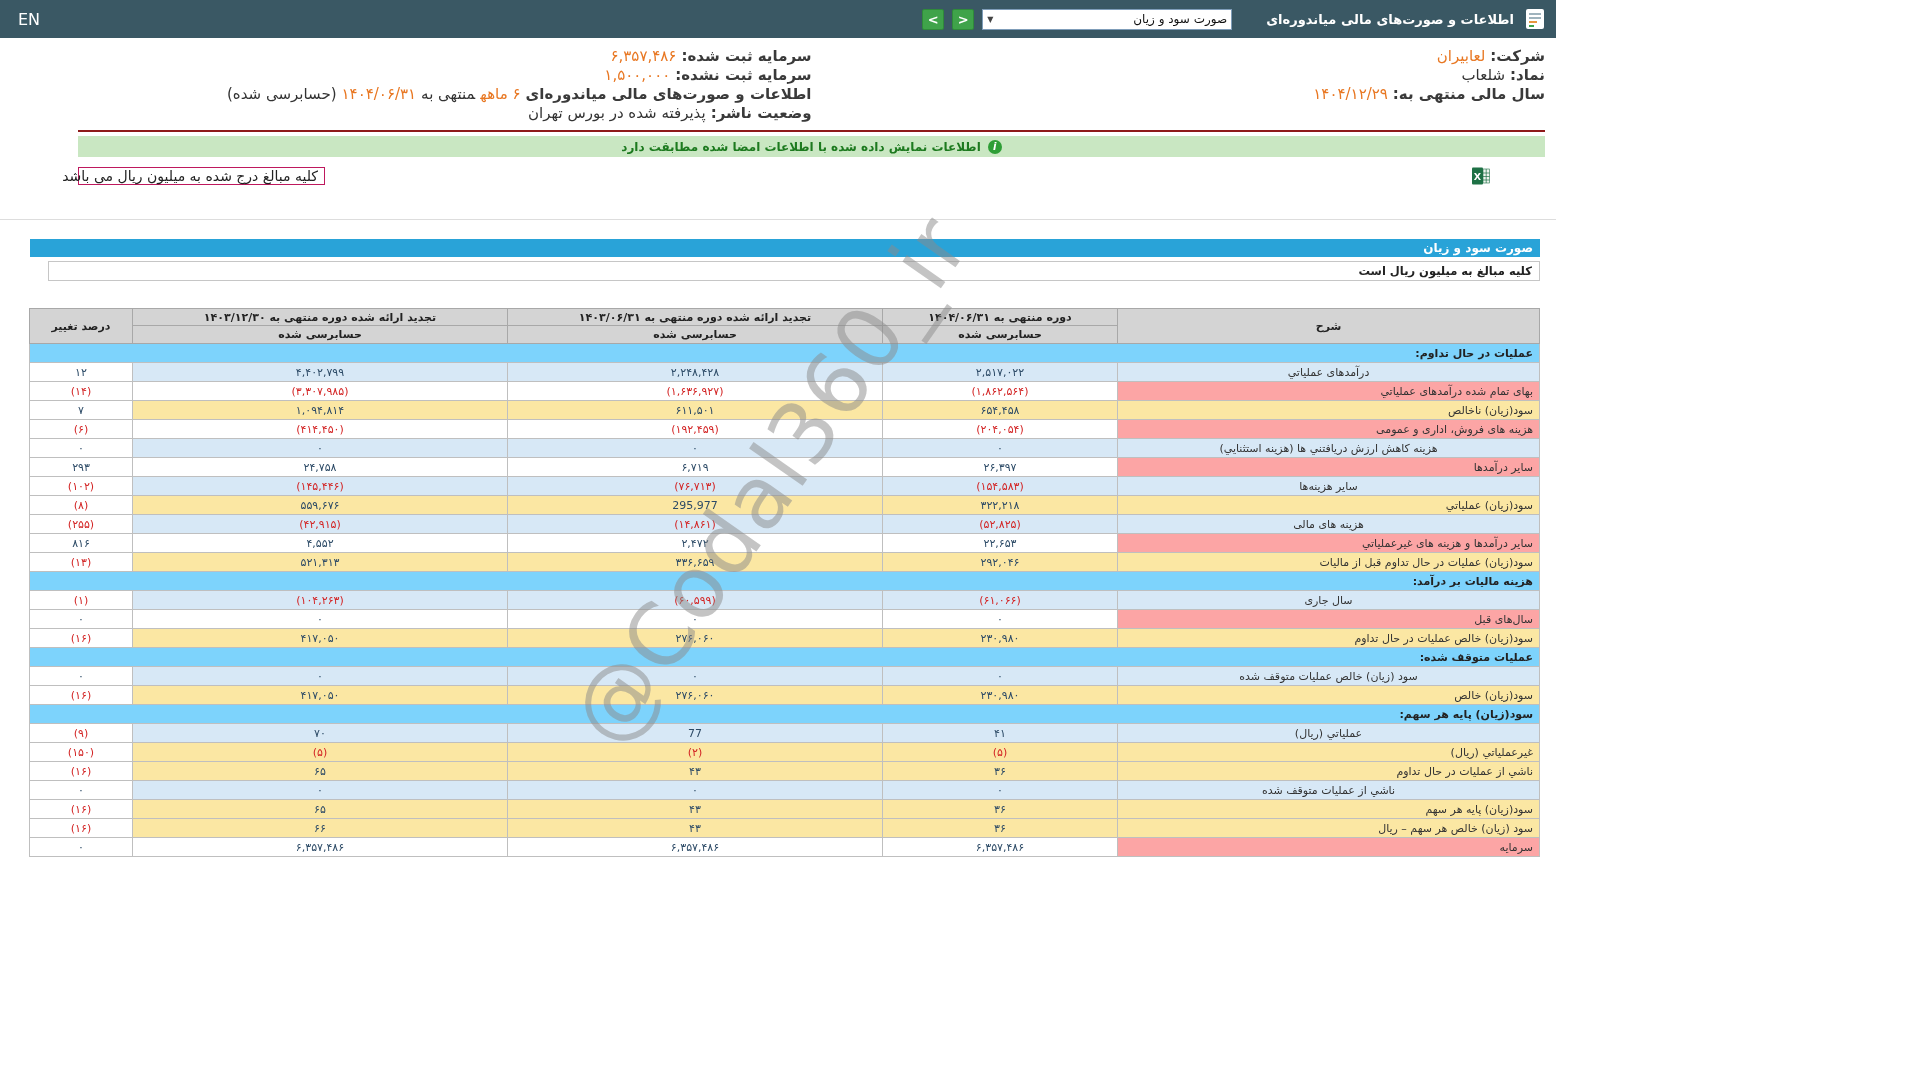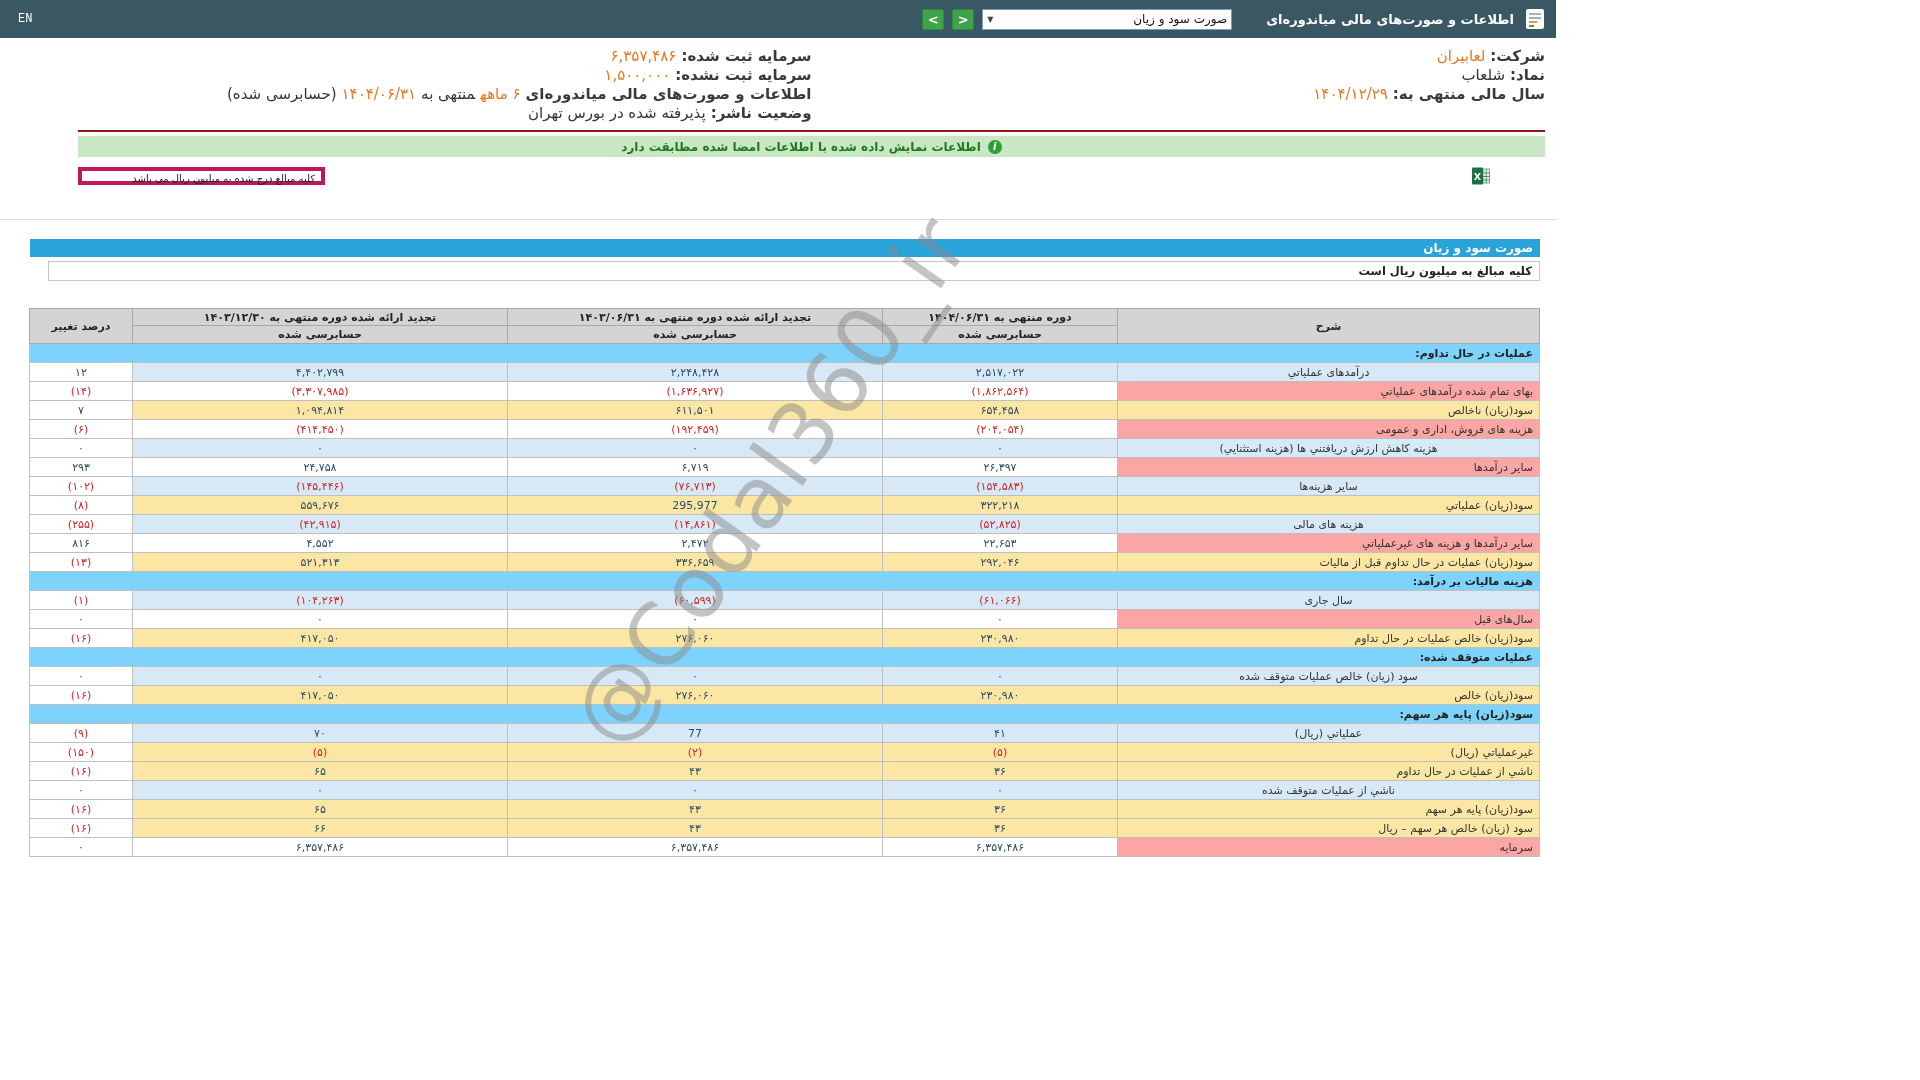--- a/index.html
+++ b/index.html
@@ -9,39 +9,39 @@
 
   
   .topbar{height:38px;background:var(--topbar,#3a5864);display:flex;align-items:center;justify-content:space-between;padding:0 8px 0 18px;}
   .topbar-main{display:flex;align-items:center;gap:8px;}
   .report-icon{width:26px;height:26px;display:flex;align-items:center;justify-content:center;}
   .topbar-title{color:#fff;font-size:13px;font-weight:bold;white-space:nowrap;}
   .statement-select{width:250px;height:21px;background:#fff;border:1px solid #7f9db9;display:flex;align-items:center;justify-content:space-between;padding:0 4px;font-size:12px;color:#111;margin-right:26px;cursor:pointer;}
   .select-value{white-space:nowrap;overflow:hidden;}
   .select-caret{font-size:8px;color:#444;flex:none;}
   .nav-btn{width:22px;height:21px;background:var(--nav-green,#3fa34a);border:1px solid #2f8a3a;border-radius:2px;color:#fff;font-size:13px;font-weight:bold;line-height:1;cursor:pointer;direction:ltr;display:flex;align-items:center;justify-content:center;font-family:"DejaVu Sans",sans-serif;}
-  .lang-toggle{color:#fff;font-size:12px;cursor:pointer;text-decoration:none;font-family:Liberation Mono, monospace;}
+  .lang-toggle{color:#fff;font-size:16px;cursor:pointer;text-decoration:none;}
 
   
   .company-info{display:flex;margin:0 11px 0 78px;padding:9px 0 7px;border-bottom:2px solid #8e1a1a;}
   .info-col{width:50%;}
   .info-row{height:19px;line-height:19px;font-size:15px;color:#333;white-space:nowrap;}
   .p-lbl{font-weight:bold;color:#3a3a3a;margin-left:5px;}
   .p-orange{color:var(--orange-value,#e87722);margin-left:5px;}
   .p-dark{color:#333;margin-left:5px;}
   .p-link{color:var(--orange-value,#e87722);margin-left:5px;cursor:pointer;}
 
   
   .signed-banner{margin:4px 11px 0 78px;height:21px;background:var(--banner-green,#c9e7c2);color:#1d7a1f;font-weight:bold;font-size:12px;display:flex;align-items:center;justify-content:center;gap:7px;}
   .info-icon{width:14px;height:14px;border-radius:50%;background:#2e9e36;color:#fff;font-size:10px;font-weight:bold;font-style:italic;display:flex;align-items:center;justify-content:center;flex:none;}
 
   
   .export-row{margin:9px 11px 0 78px;height:20px;display:flex;align-items:center;justify-content:space-between;}
   .excel-btn{background:none;border:none;padding:0;cursor:pointer;margin-right:55px;line-height:0;}
-  .unit-box{width:247px;height:18px;border:4px solid #be185d;background:#fff;font-size:10px;color:#222;line-height:16px;padding:0 6px;text-align:right;white-space:nowrap;}
+  .unit-box{width:247px;height:18px;border:1px solid #be185d;background:#fff;font-size:14px;color:#222;line-height:16px;padding:0 6px;text-align:right;white-space:nowrap;}
 
   .hsep{margin-top:33px;border-top:1px solid #ddd;}
 
   
   .report{margin:19px 16px 0 30px;}
   .report-titlebar{background:var(--accent-blue,#29a3d8);color:#fff;height:18px;line-height:18px;font-size:12px;font-weight:bold;padding:0 7px;}
   .report-unit-row{margin-top:4px;border:1px solid #c6c6c6;background:#fff;height:20px;line-height:18px;font-size:11.5px;font-weight:bold;color:#222;padding:0 7px;margin-left:18px;}
 
   .pl-table{margin-top:27px;width:1510px;border-collapse:collapse;table-layout:fixed;}
   .pl-table th{background:#d4d4d4;border:1px solid #a8a8a8;font-size:11px;color:#222;padding:1px 3px;height:17px;font-weight:bold;text-align:center;white-space:nowrap;overflow:hidden;}

